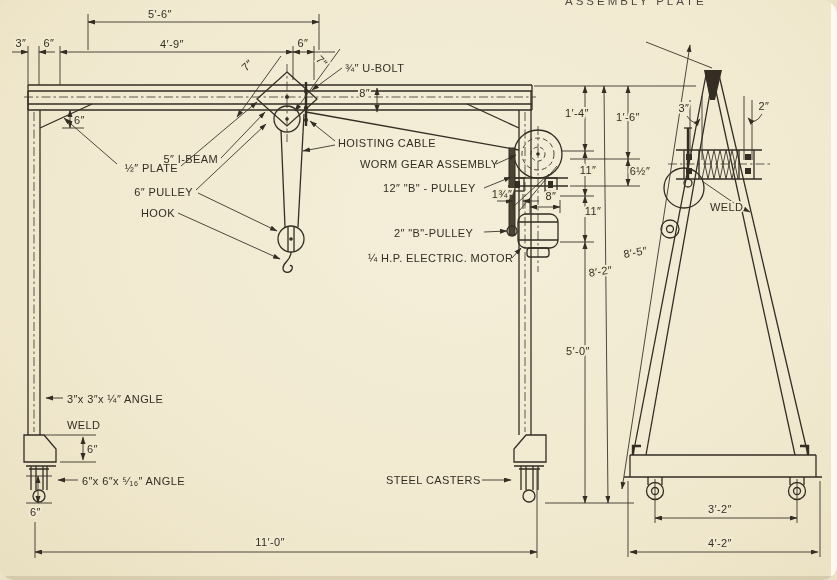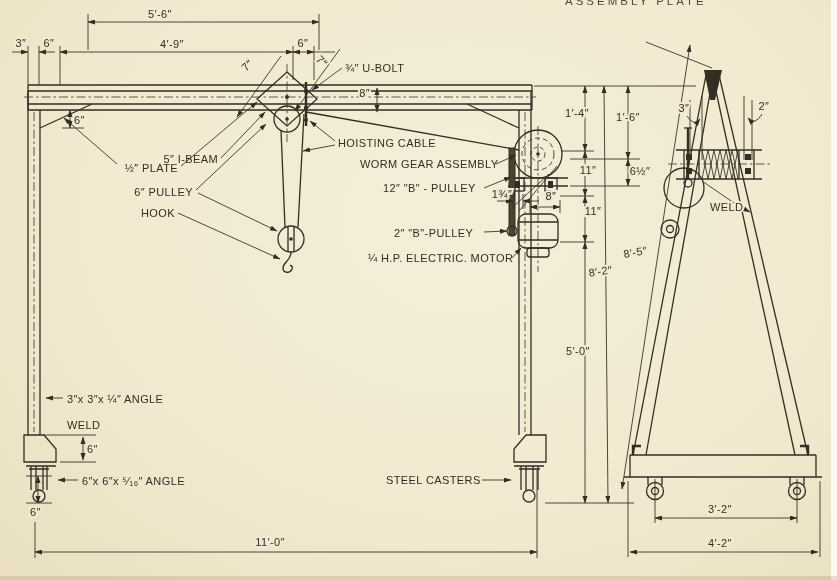--- a/index.html
+++ b/index.html
@@ -1,18 +1,18 @@
 <!DOCTYPE html>
 <html><head>
 <meta charset="utf-8">
 <style>
   html,body{margin:0;padding:0;background:#e9e2c6;}
   .page{position:relative;width:837px;height:580px;overflow:hidden;
         background:radial-gradient(ellipse at 55% 38%, #f4eed9 0%, #f1e9cf 62%, #e9dfc0 100%);
-        font-family:"Liberation Sans", sans-serif;}
+        font-family:"Liberation Sans", sans-serif;border-radius:15px;}
   .edge-right{position:absolute;top:0;right:0;width:6px;height:100%;background:#fbf9f0;}
   .edge-bottom{position:absolute;left:0;bottom:0;width:100%;height:4px;background:rgba(120,105,70,.18);}
   svg{position:absolute;left:0;top:0;}
   svg text{font-family:"Liberation Sans", sans-serif;font-size:11px;fill:#332d24;letter-spacing:.4px;}
   .dt{paint-order:stroke;stroke:#f1ead1;stroke-width:4px;}
   .ttl{font-size:11.5px;letter-spacing:3px;opacity:.85;}
   .s{stroke:#332d24;stroke-width:1.3;fill:none;}
   .sh{stroke:#332d24;stroke-width:2.4;fill:none;}
   .d{stroke:#3a342b;stroke-width:.9;fill:none;}
   .cl{stroke:#3a342b;stroke-width:.8;fill:none;stroke-dasharray:9 3 2.5 3;}

